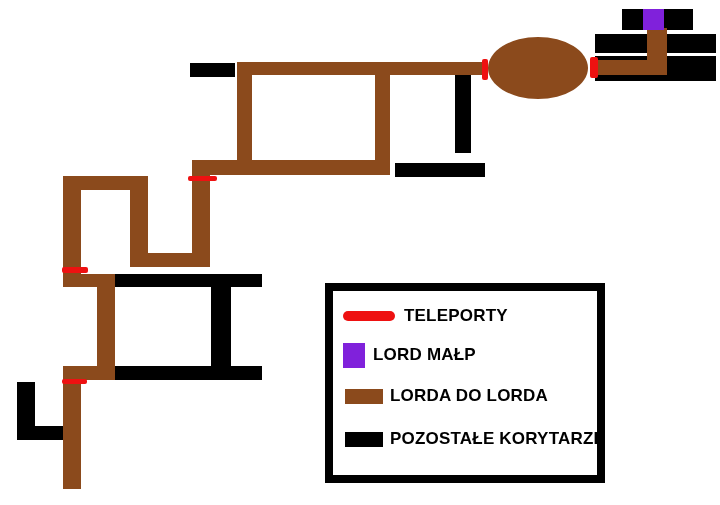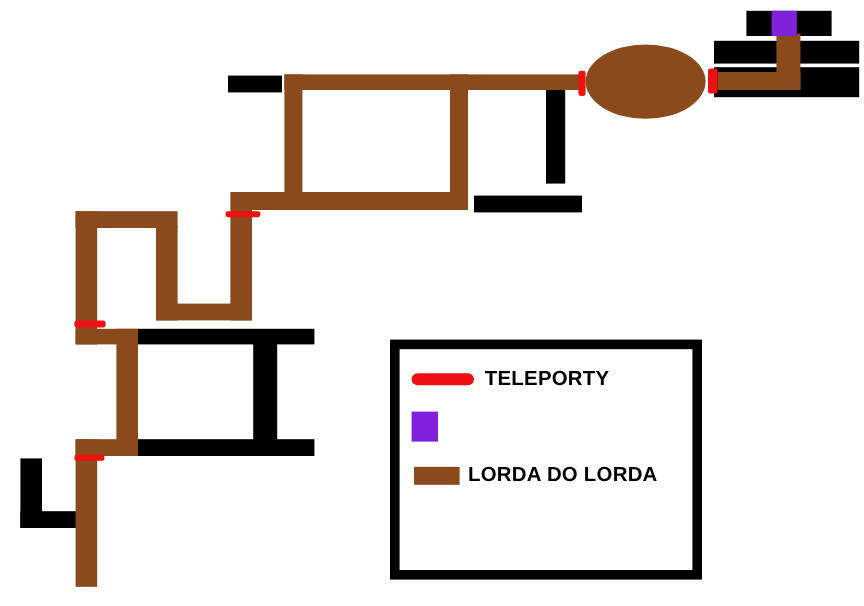--- a/index.html
+++ b/index.html
@@ -11,21 +11,21 @@
     font-family:"Liberation Sans",sans-serif;
   }
   .seg{position:absolute;}
   .black{background:var(--corridor,#000);}
   .brown{background:var(--road,#8B4A1C);}
   .red{background:var(--teleport,#EE1111);border-radius:2px;}
   .purple{background:var(--lord,#8021DB);}
   .ellipse{border-radius:50%;background:var(--road,#8B4A1C);}
 
   .legend{
-    position:absolute;left:325px;top:283px;width:260px;height:200px;
+    position:absolute;left:325px;top:283px;width:280px;height:200px;
     box-sizing:border-box;border:8px solid var(--corridor,#000);
     background:#fff;
   }
   .legend-row{position:absolute;display:flex;align-items:center;height:26px;}
   .row-1{left:10px;top:12px;gap:9px;}
   .row-2{left:10px;top:51px;gap:8px;}
   .row-3{left:12px;top:92px;gap:7px;}
   .row-4{left:12px;top:135px;gap:7px;}
   .sw-red{width:52px;height:10px;border-radius:5px;background:var(--teleport,#EE1111);flex:none;}
   .sw-purple{width:22px;height:25px;background:var(--lord,#8021DB);flex:none;}
@@ -78,20 +78,25 @@
   <div class="seg red" style="left:482px;top:59px;width:6px;height:21px;"></div>
   <div class="seg red" style="left:590px;top:57px;width:8px;height:21px;"></div>
 
   <div class="legend">
     <div class="legend-row row-1">
       <span class="sw-red"></span>
       <span class="legend-label">TELEPORTY</span>
     </div>
     <div class="legend-row row-2">
       <span class="sw-purple"></span>
+      <span class="legend-label">LORD MAŁP</span>
     </div>
     <div class="legend-row row-3">
       <span class="sw-brown"></span>
       <span class="legend-label">LORDA DO LORDA</span>
+    </div>
+    <div class="legend-row row-4">
+      <span class="sw-black"></span>
+      <span class="legend-label">POZOSTAŁE KORYTARZE</span>
     </div>
   </div>
 
 </div>
 
 </body></html>

